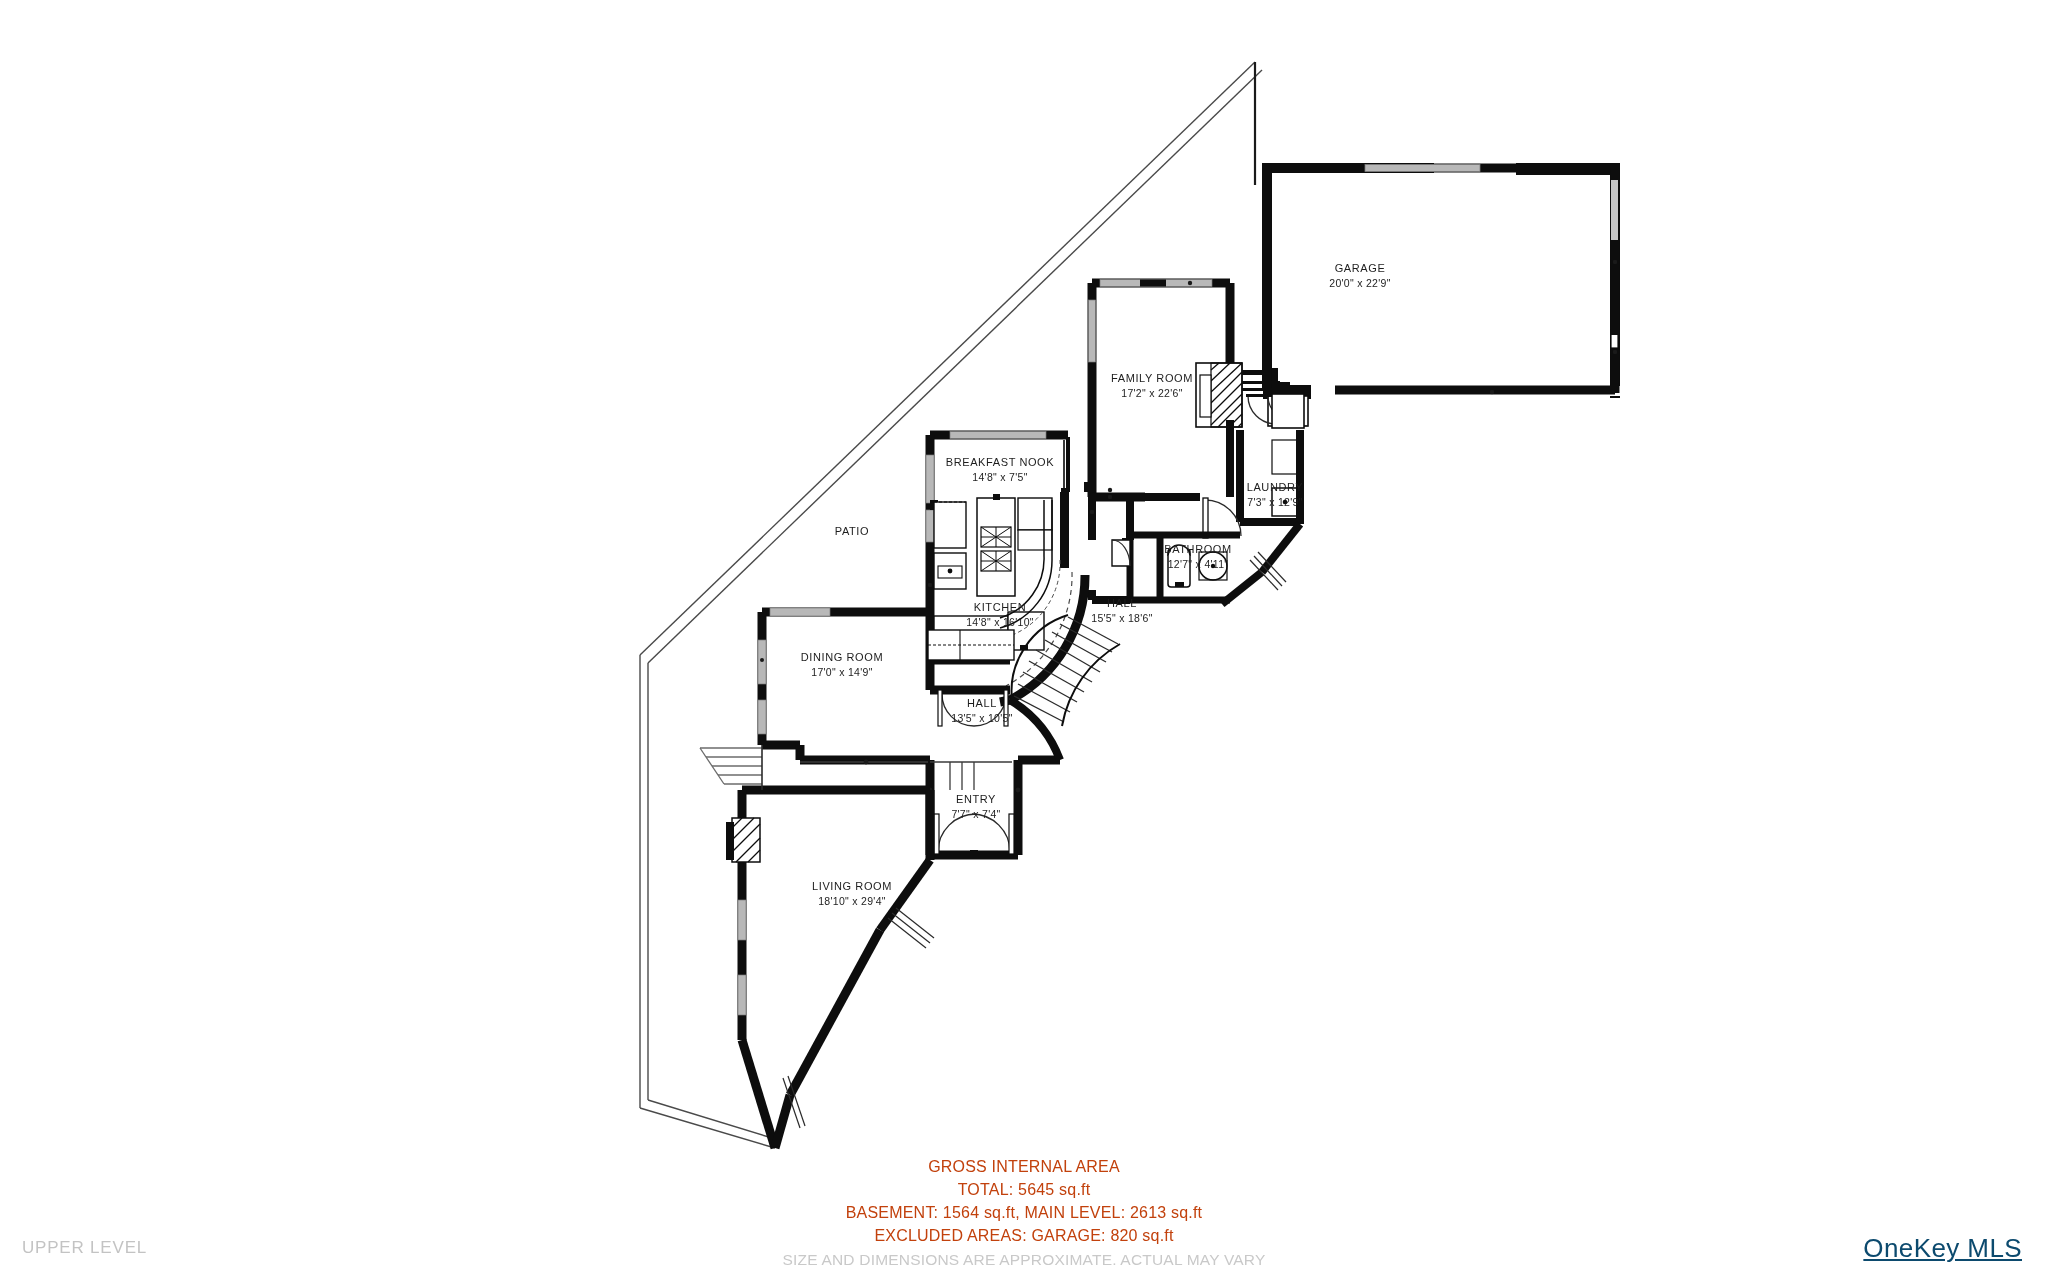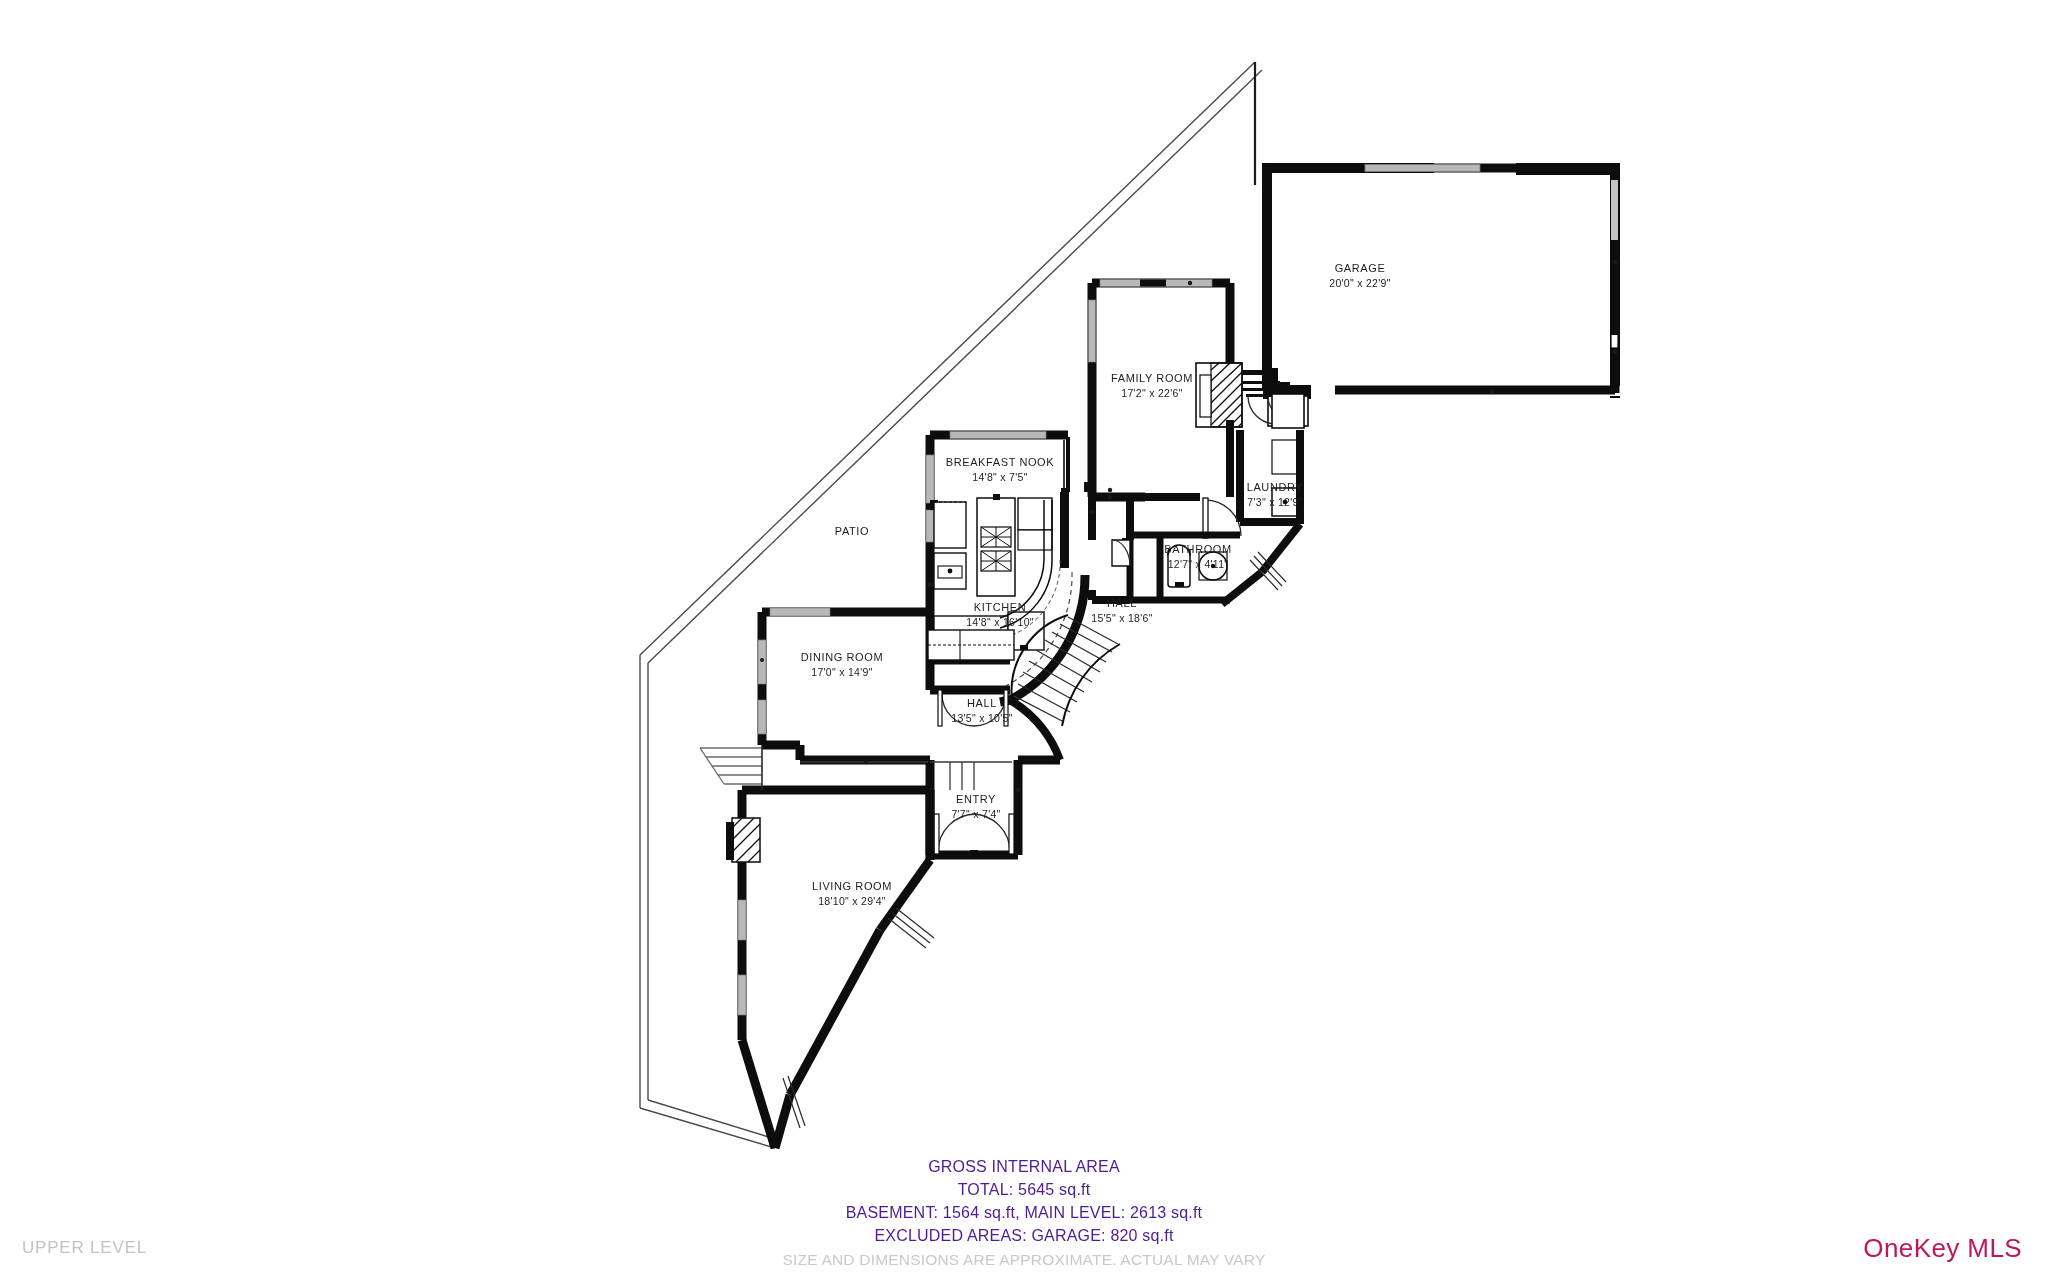--- a/index.html
+++ b/index.html
@@ -42,21 +42,21 @@
   .area-block {
     position: absolute;
     left: 0;
     right: 0;
     top: 1155px;
     text-align: center;
     font-family: "Liberation Sans", sans-serif;
   }
   .area-line {
     font-size: 16px;
-    color: #4c1d95;
+    color: #c2410c;
     line-height: 23px;
     letter-spacing: 0.2px;
   }
   .area-disclaimer {
     font-size: 15.5px;
     color: #c9c9c9;
     line-height: 23px;
     letter-spacing: 0.2px;
     margin-top: 1px;
   }
@@ -67,23 +67,24 @@
     font-size: 17px;
     color: #c3c3c3;
     letter-spacing: 0.8px;
     font-family: "Liberation Sans", sans-serif;
   }
   .brand-tag {
     position: absolute;
     right: 26px;
     top: 1233px;
     font-size: 26px;
-    color: #be185d;
+    color: #0c4a6e;
     letter-spacing: 0.4px;
     font-family: "Liberation Sans", sans-serif;
+    text-decoration: underline;
   }
 </style>
 </head>
 <body>
 
 <div id="plan-root">
 
   <svg class="floorplan" viewBox="0 0 2048 1279">
 
     <g fill="none" stroke="#4a4a4a" stroke-width="1.4">

